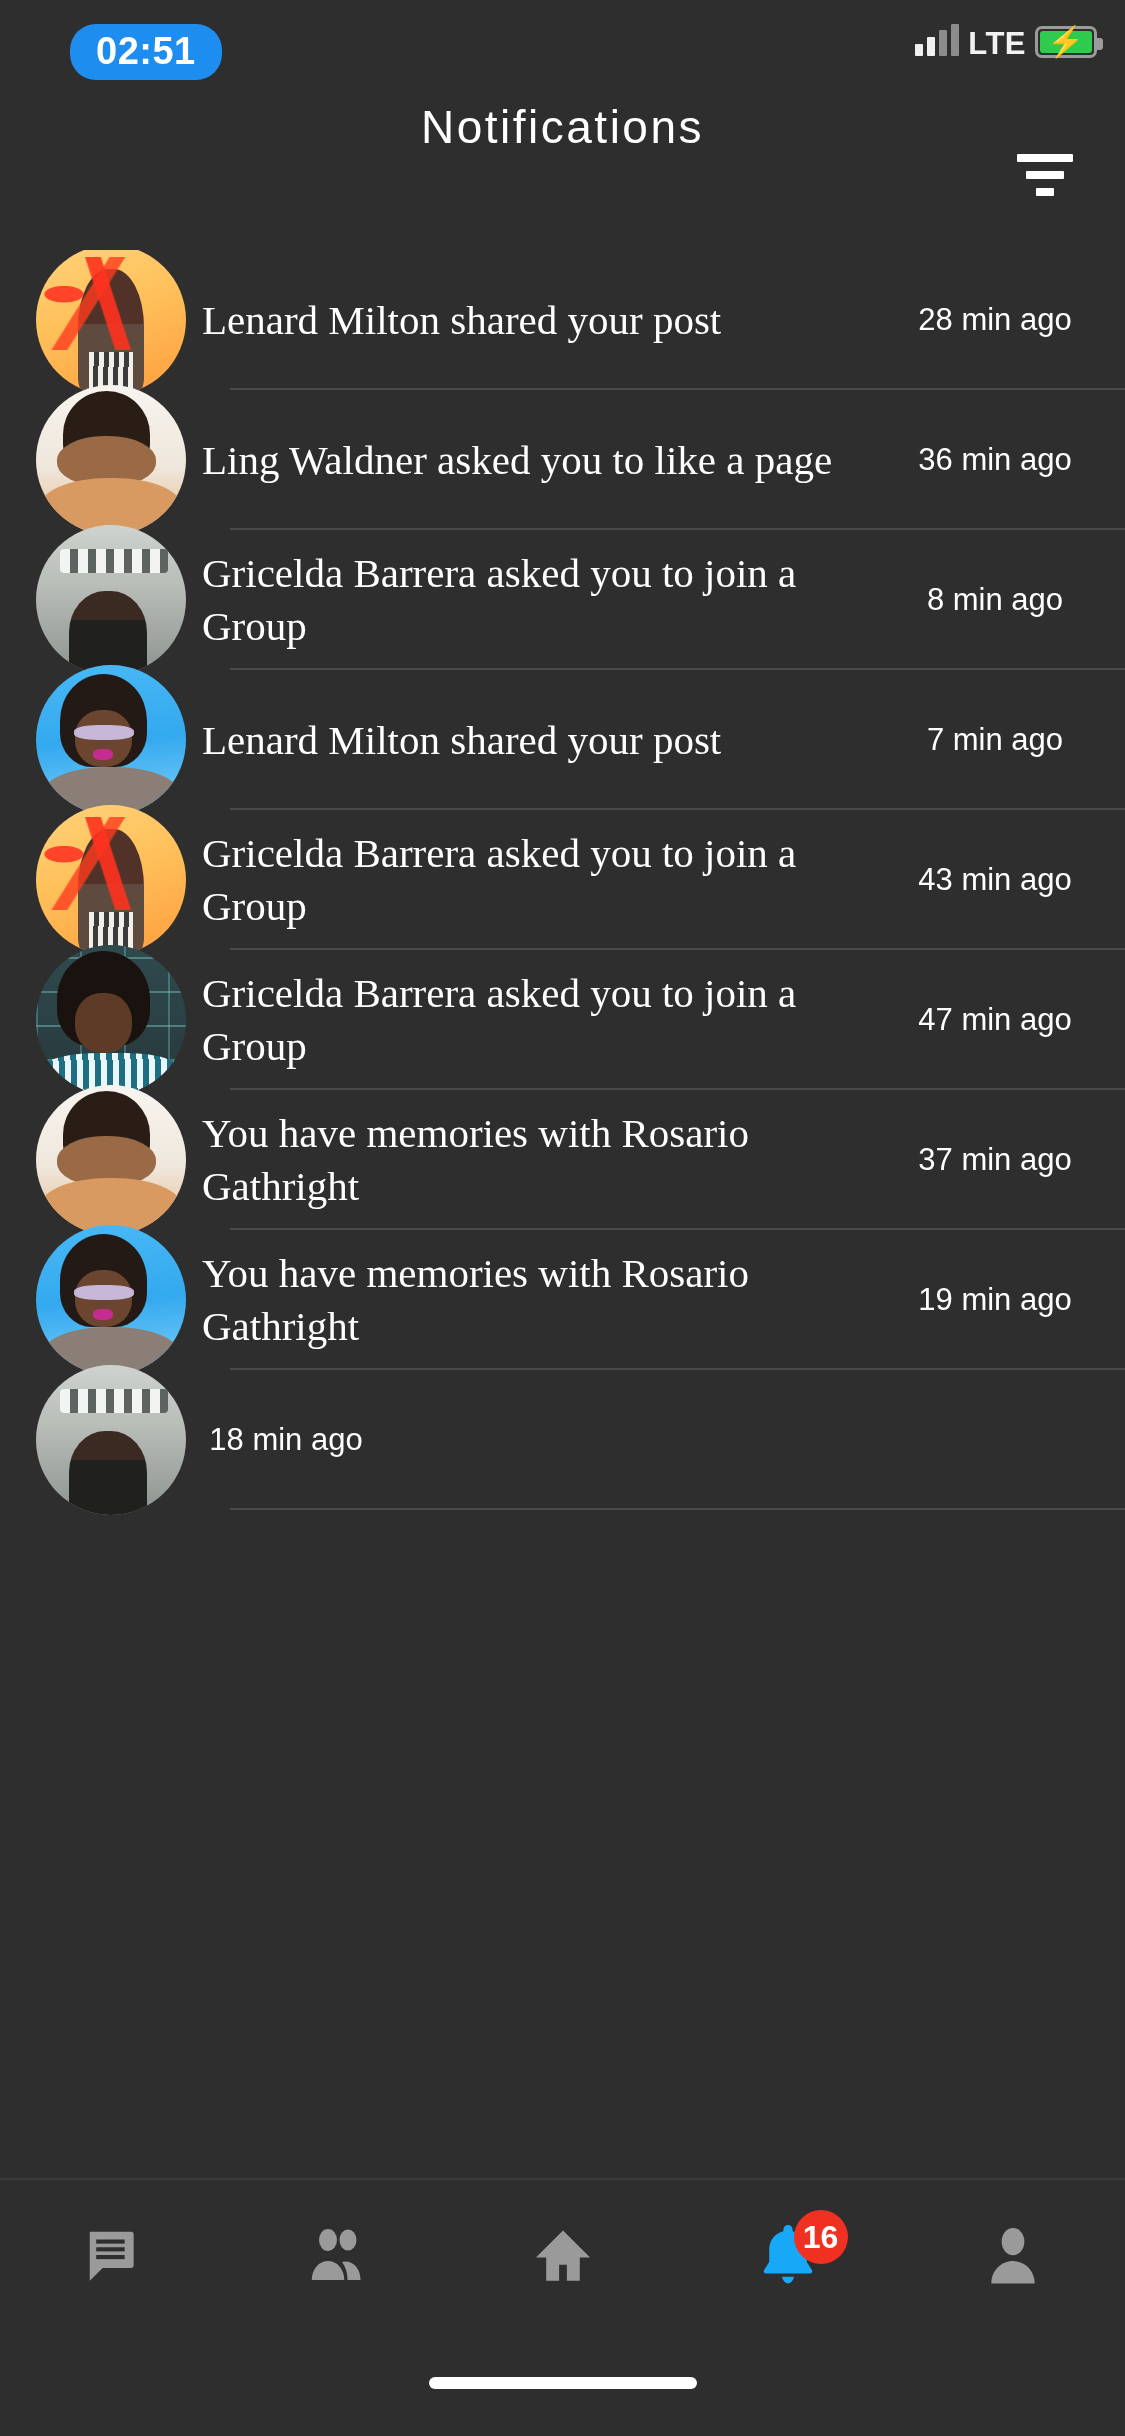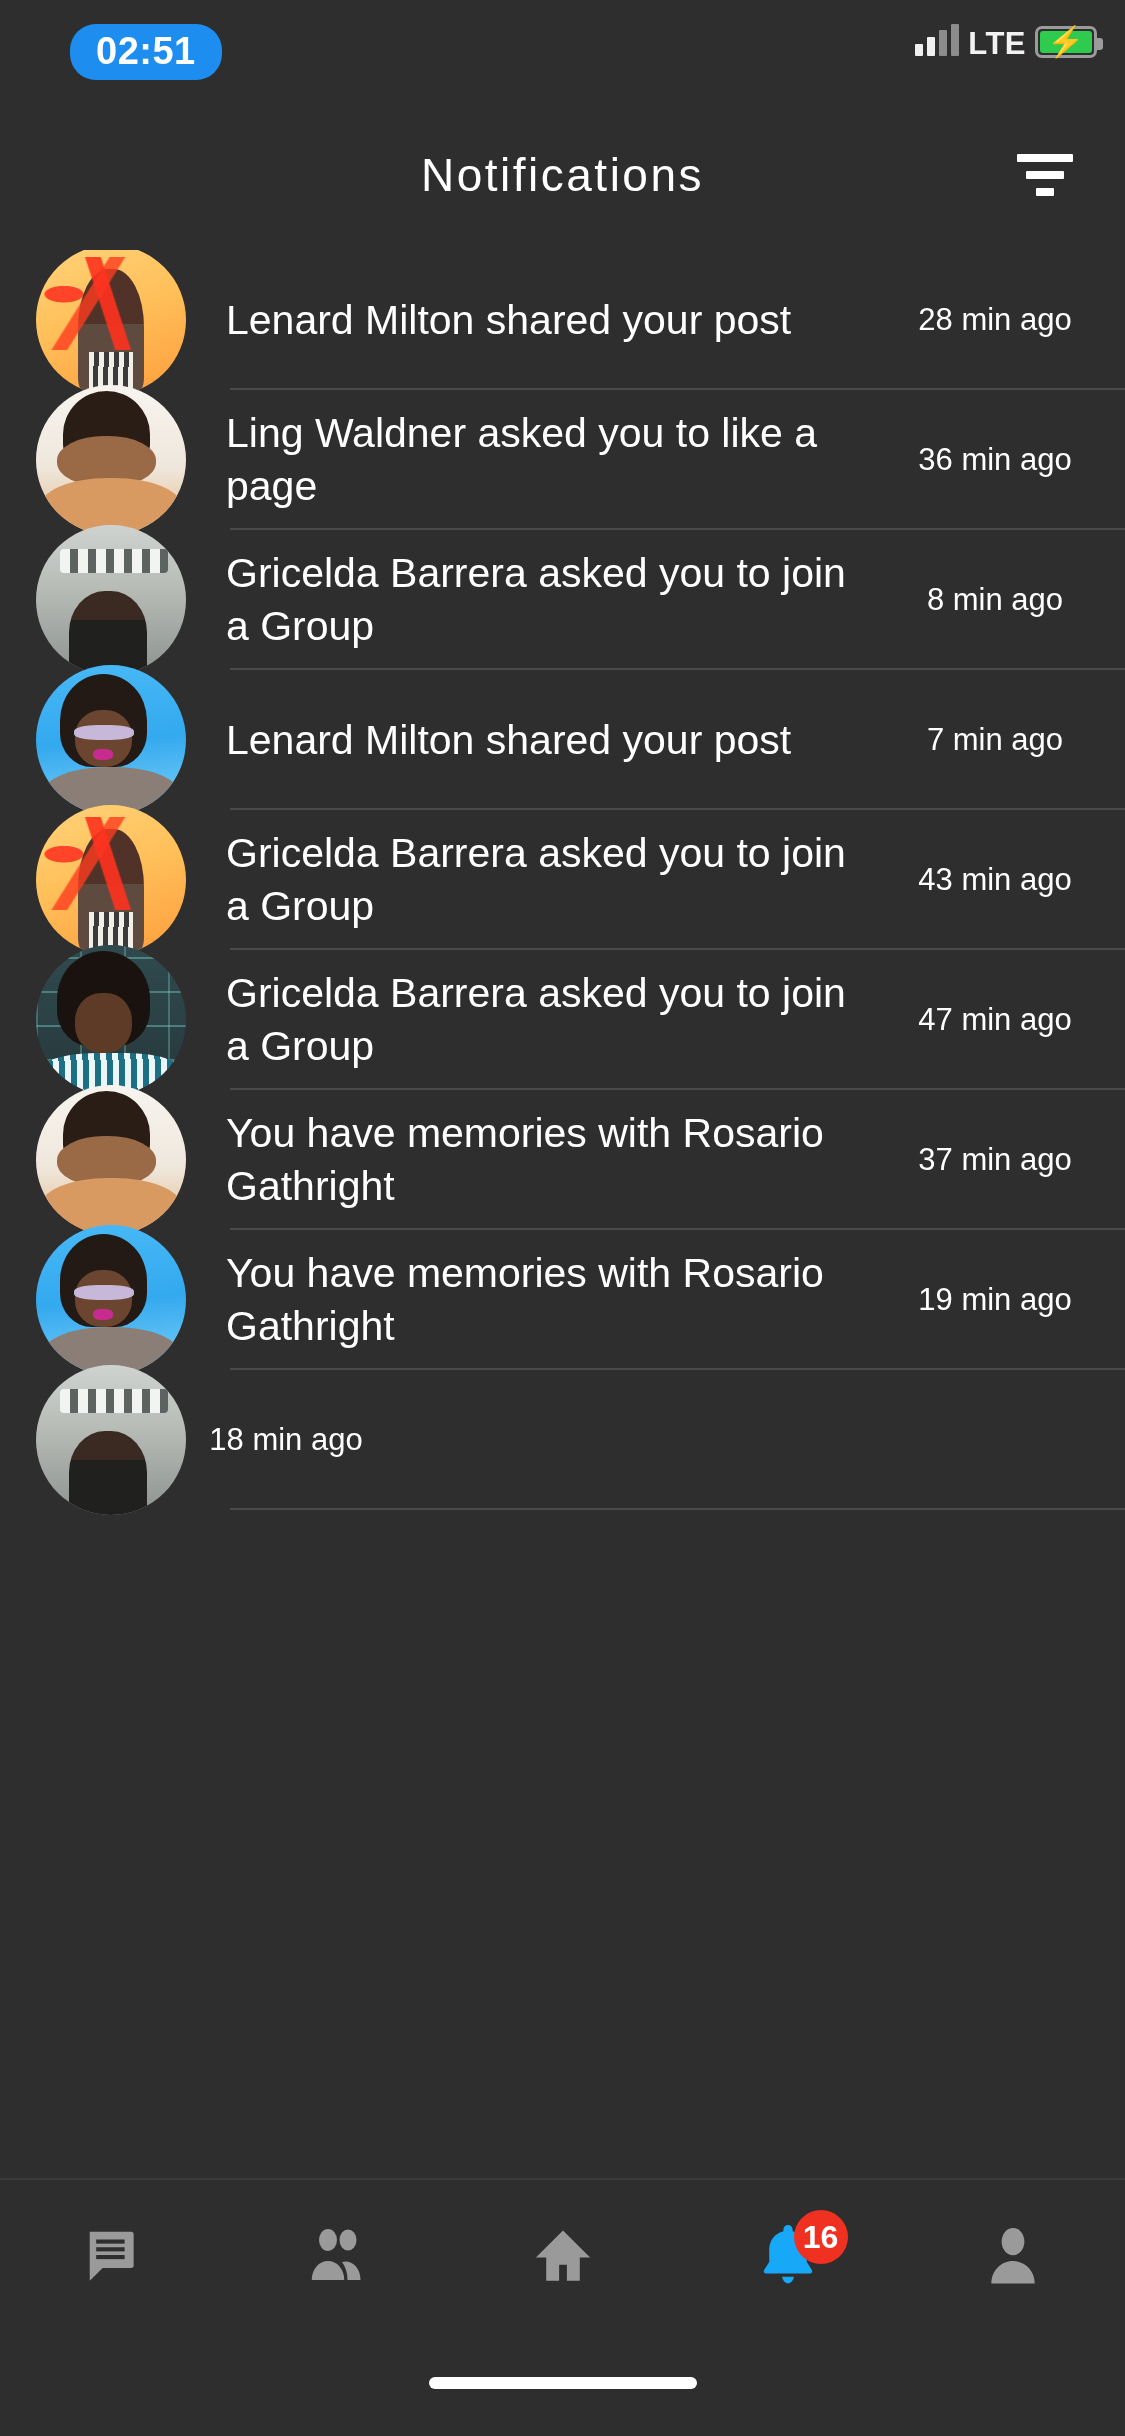--- a/index.html
+++ b/index.html
@@ -30,35 +30,35 @@
   .sig i:nth-child(2){ height:19px; background:#f0f0f0; }
   .sig i:nth-child(3){ height:26px; background:#8c8c8c; }
   .sig i:nth-child(4){ height:32px; background:#8c8c8c; }
   .lte { color:#f2f2f2; font-size:31px; font-weight:700; letter-spacing:0.5px; }
   .batt { position:relative; width:62px; height:32px; border:3px solid #9b9b9b; border-radius:7px; padding:2px; }
   .batt:after { content:""; position:absolute; right:-9px; top:9px; width:6px; height:12px; background:#9b9b9b; border-radius:0 3px 3px 0; }
   .batt-fill { width:100%; height:100%; background:#2ecb4e; border-radius:3px; }
   .bolt { position:absolute; left:50%; top:50%; transform:translate(-50%,-50%); color:#ffffff; font-size:30px; line-height:1; }
 
   
-  .header { position:relative; flex:0 0 150px; display:flex; align-items:center; justify-content:center; }
+  .header { position:relative; flex:0 0 150px; display:flex; align-items:flex-start; justify-content:center; }
   .title { color:#ffffff; font-size:46px; letter-spacing:2.5px; font-weight:400; }
   .filter-btn { position:absolute; right:42px; top:50%; transform:translateY(-50%);
     display:flex; flex-direction:column; align-items:center; gap:9px; padding:10px; cursor:pointer; }
   .filter-btn span { display:block; height:8px; background:#ffffff; border-radius:1px; }
   .filter-btn span:nth-child(1){ width:56px; }
   .filter-btn span:nth-child(2){ width:38px; }
   .filter-btn span:nth-child(3){ width:18px; }
 
   
   .list { flex:1 1 auto; overflow:hidden; position:relative; }
   .row { display:flex; align-items:center; height:140px; padding:0 30px 0 36px; position:relative; }
   .row .divider { position:absolute; left:230px; right:0; bottom:0; height:2px; background:#4a4a4a; }
   .avatar { flex:0 0 150px; width:150px; height:150px; border-radius:50%; overflow:hidden; position:relative; }
-  .row-text { flex:1 1 auto; color:#ffffff; font-size:41px; line-height:53px; padding:0 20px 0 40px; font-weight:400; }
+  .row-text { flex:1 1 auto; color:#ffffff; font-size:41px; line-height:53px; padding:0 20px 0 16px; font-weight:400;font-family:Liberation Serif, serif; }
   .row-time { flex:0 0 200px; text-align:center; color:#ffffff; font-size:31px; font-weight:400; }
 
   
   .av-graffiti { background:linear-gradient(160deg,#ffd37a 0%,#ffc05a 45%,#ff9d3d 100%); }
   .av-graffiti:after { content:""; position:absolute; left:-6%; top:8%; width:112%; height:62%;
      background:
        radial-gradient(ellipse at 22% 40%, rgba(255,45,30,.85) 0 10%, transparent 11%),
        linear-gradient(72deg, transparent 44%, rgba(255,50,30,.9) 45%, rgba(255,50,30,.9) 52%, transparent 53%),
        linear-gradient(-58deg, transparent 56%, rgba(255,60,30,.8) 57%, rgba(255,60,30,.8) 63%, transparent 64%); }
   .av-graffiti .fig { position:absolute; left:28%; top:16%; width:44%; height:84%;

